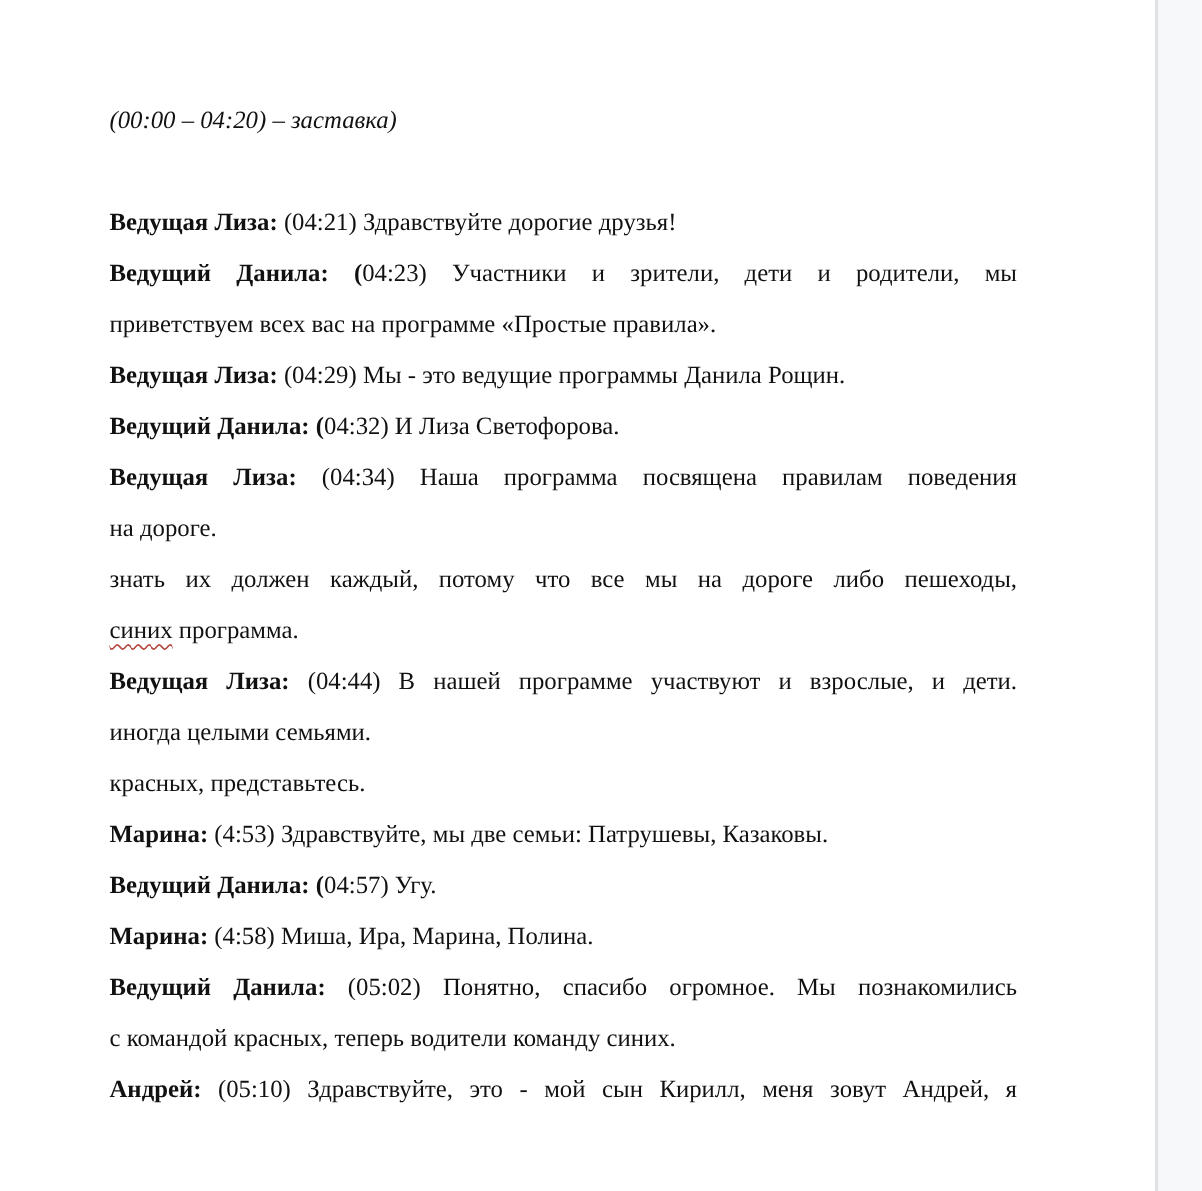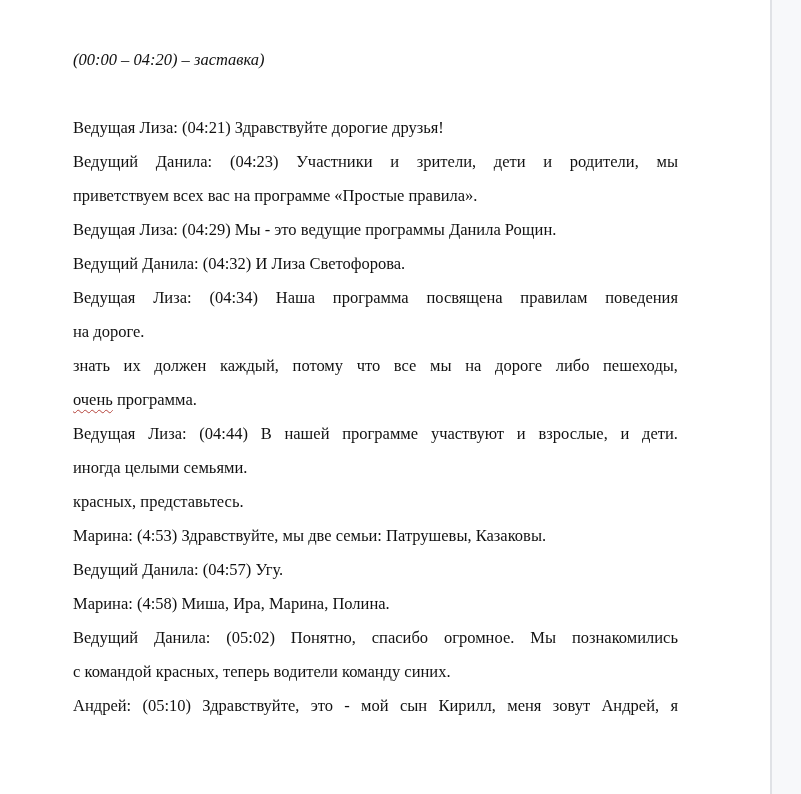--- a/index.html
+++ b/index.html
@@ -33,22 +33,23 @@
     text-align: left;
     white-space: normal;
   }
   .line.justify {
     text-align: justify;
     text-align-last: justify;
   }
   .header-line {
     font-style: italic;
     margin-bottom: 34px;
+    margin-top: 20px;
   }
-  .b { font-weight: normal; }
+  .b { font-weight: bold; }
   .sq {
     text-decoration-line: underline;
     text-decoration-style: wavy;
     text-decoration-color: var(--squiggle, #b5443c);
     text-decoration-thickness: 1px;
     text-underline-offset: 4px;
   }
 </style>
 </head>
 <body>
@@ -58,21 +59,21 @@
     <div class="line header-line">(00:00 – 04:20) – заставка)</div>
     <div>
         <div class="line"><span class="b">Ведущая Лиза:</span><span> (04:21) Здравствуйте дорогие друзья!</span></div>
         <div class="line justify"><span class="b">Ведущий Данила: (</span><span>04:23) Участники и зрители, дети и родители, мы</span></div>
         <div class="line"><span>приветствуем всех вас на программе «Простые правила».</span></div>
         <div class="line"><span class="b">Ведущая Лиза:</span><span> (04:29) Мы - это ведущие программы Данила Рощин.</span></div>
         <div class="line"><span class="b">Ведущий Данила: (</span><span>04:32) И Лиза Светофорова.</span></div>
         <div class="line justify"><span class="b">Ведущая Лиза:</span><span> (04:34) Наша программа посвящена правилам поведения</span></div>
         <div class="line"><span>на дороге.</span></div>
         <div class="line justify"><span>знать их должен каждый, потому что все мы на дороге либо пешеходы,</span></div>
-        <div class="line"><span class="sq">очень</span><span> программа.</span></div>
+        <div class="line"><span class="sq">синих</span><span> программа.</span></div>
         <div class="line justify"><span class="b">Ведущая Лиза:</span><span> (04:44) В нашей программе участвуют и взрослые, и дети.</span></div>
         <div class="line"><span>иногда целыми семьями.</span></div>
         <div class="line"><span>красных, представьтесь.</span></div>
         <div class="line"><span class="b">Марина:</span><span> (4:53) Здравствуйте, мы две семьи: Патрушевы, Казаковы.</span></div>
         <div class="line"><span class="b">Ведущий Данила: (</span><span>04:57) Угу.</span></div>
         <div class="line"><span class="b">Марина:</span><span> (4:58) Миша, Ира, Марина, Полина.</span></div>
         <div class="line justify"><span class="b">Ведущий Данила:</span><span> (05:02) Понятно, спасибо огромное. Мы познакомились</span></div>
         <div class="line"><span>с командой красных, теперь водители команду синих.</span></div>
         <div class="line justify"><span class="b">Андрей:</span><span> (05:10) Здравствуйте, это - мой сын Кирилл, меня зовут Андрей, я</span></div>
       </div>

